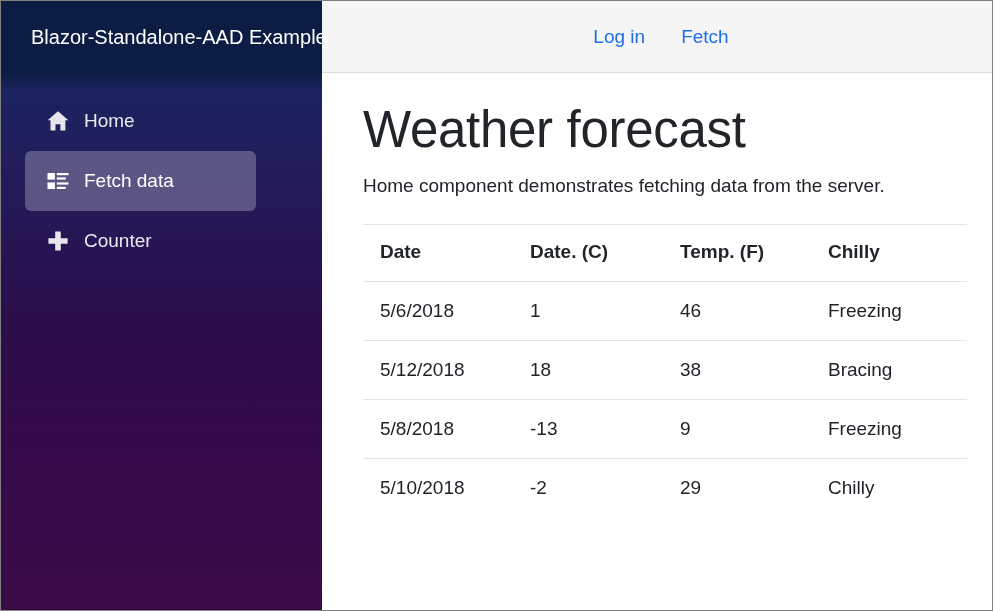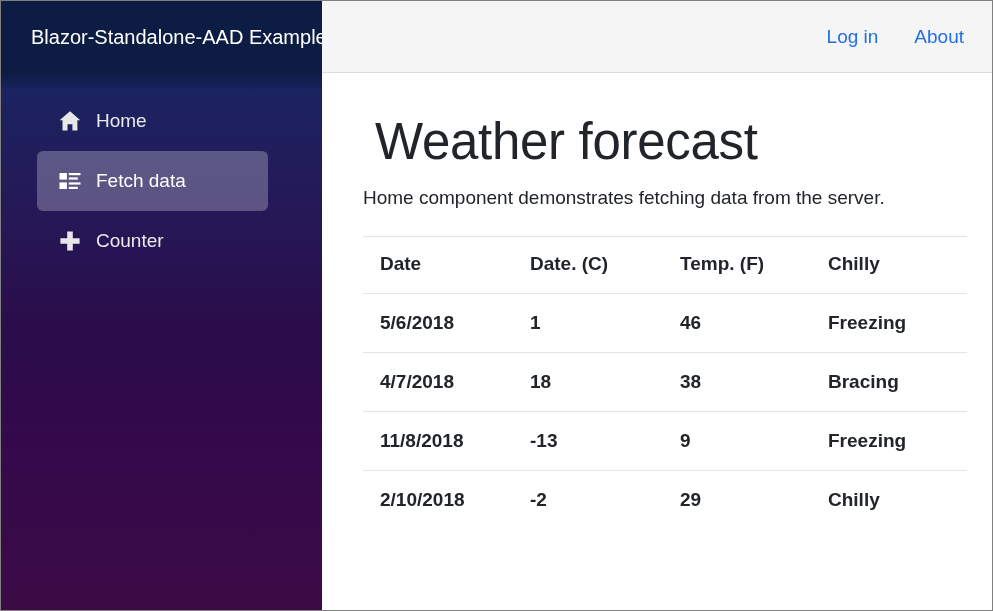--- a/index.html
+++ b/index.html
@@ -55,21 +55,21 @@
   }
   #brand-title {
     color: #ffffff;
     font-size: 20px;
     line-height: 24px;
     white-space: nowrap;
   }
 
   #nav-list {
     position: absolute;
-    left: 16px;
+    left: 4px;
     top: 90px;
     width: 272px;
   }
   .nav-item {
     display: flex;
     align-items: center;
     height: 60px;
     margin: 0 21px 0 20px;
     padding-left: 20px;
     box-sizing: border-box;
@@ -103,21 +103,21 @@
     position: absolute;
     left: 321px;
     top: 0;
     right: 0;
     height: 72px;
     background: #f5f5f5;
     border-bottom: 1px solid #dcdcdc;
     box-sizing: border-box;
     display: flex;
     align-items: center;
-    justify-content: flex-end;
+    justify-content: center;
     padding-right: 28px;
   }
   .top-link {
     color: #1f6feb;
     font-size: 19px;
     line-height: 22px;
     text-decoration: none;
     margin-left: 36px;
     cursor: pointer;
     white-space: nowrap;
@@ -129,21 +129,21 @@
     left: 321px;
     top: 73px;
     right: 0;
     bottom: 0;
     background: #ffffff;
     box-sizing: border-box;
     padding: 26px 27px 0 41px;
     overflow: hidden;
   }
   #page-title {
-    margin: 12px;
+    margin: 0;
     font-size: 51px;
     line-height: 60px;
     font-weight: 400;
     color: #212529;
     letter-spacing: -0.3px;
   }
   #page-subtitle {
     margin: 14px 0 0 0;
     font-size: 19px;
     line-height: 24px;
@@ -164,21 +164,21 @@
     line-height: 22px;
     color: #212529;
     padding: 18px 0 18px 17px;
     border-top: 1px solid #e3e4e6;
     vertical-align: middle;
   }
   #forecast-table thead th {
     font-weight: bold;
     padding-top: 16px;
   }
-  #forecast-table tbody td { font-weight: 700; }
+  #forecast-table tbody td { font-weight: 400; }
   .col-date    { width: 150px; }
   .col-c       { width: 150px; }
   .col-f       { width: 148px; }
   .col-summary { width: 156px; }
 </style>
 </head>
 <body>
 
 <div id="app-window">
 
@@ -220,21 +220,21 @@
           </svg>
         </span>
         <span class="nav-label">Counter</span>
       </div>
 
     </div>
   </div>
 
   <div id="topbar">
     <a class="top-link">Log in</a>
-    <a class="top-link">About</a>
+    <a class="top-link">Fetch</a>
   </div>
 
   <div id="content">
 
     <h1 id="page-title">Weather forecast</h1>
 
     <p id="page-subtitle">Home component demonstrates fetching data from the server.</p>
 
     <table id="forecast-table">
       <colgroup>
@@ -252,33 +252,33 @@
         </tr>
       </thead>
       <tbody>
         <tr>
           <td>5/6/2018</td>
           <td>1</td>
           <td>46</td>
           <td>Freezing</td>
         </tr>
         <tr>
-          <td>4/7/2018</td>
+          <td>5/12/2018</td>
           <td>18</td>
           <td>38</td>
           <td>Bracing</td>
         </tr>
         <tr>
-          <td>11/8/2018</td>
+          <td>5/8/2018</td>
           <td>-13</td>
           <td>9</td>
           <td>Freezing</td>
         </tr>
         <tr>
-          <td>2/10/2018</td>
+          <td>5/10/2018</td>
           <td>-2</td>
           <td>29</td>
           <td>Chilly</td>
         </tr>
       </tbody>
     </table>
 
   </div>
 </div>
 

